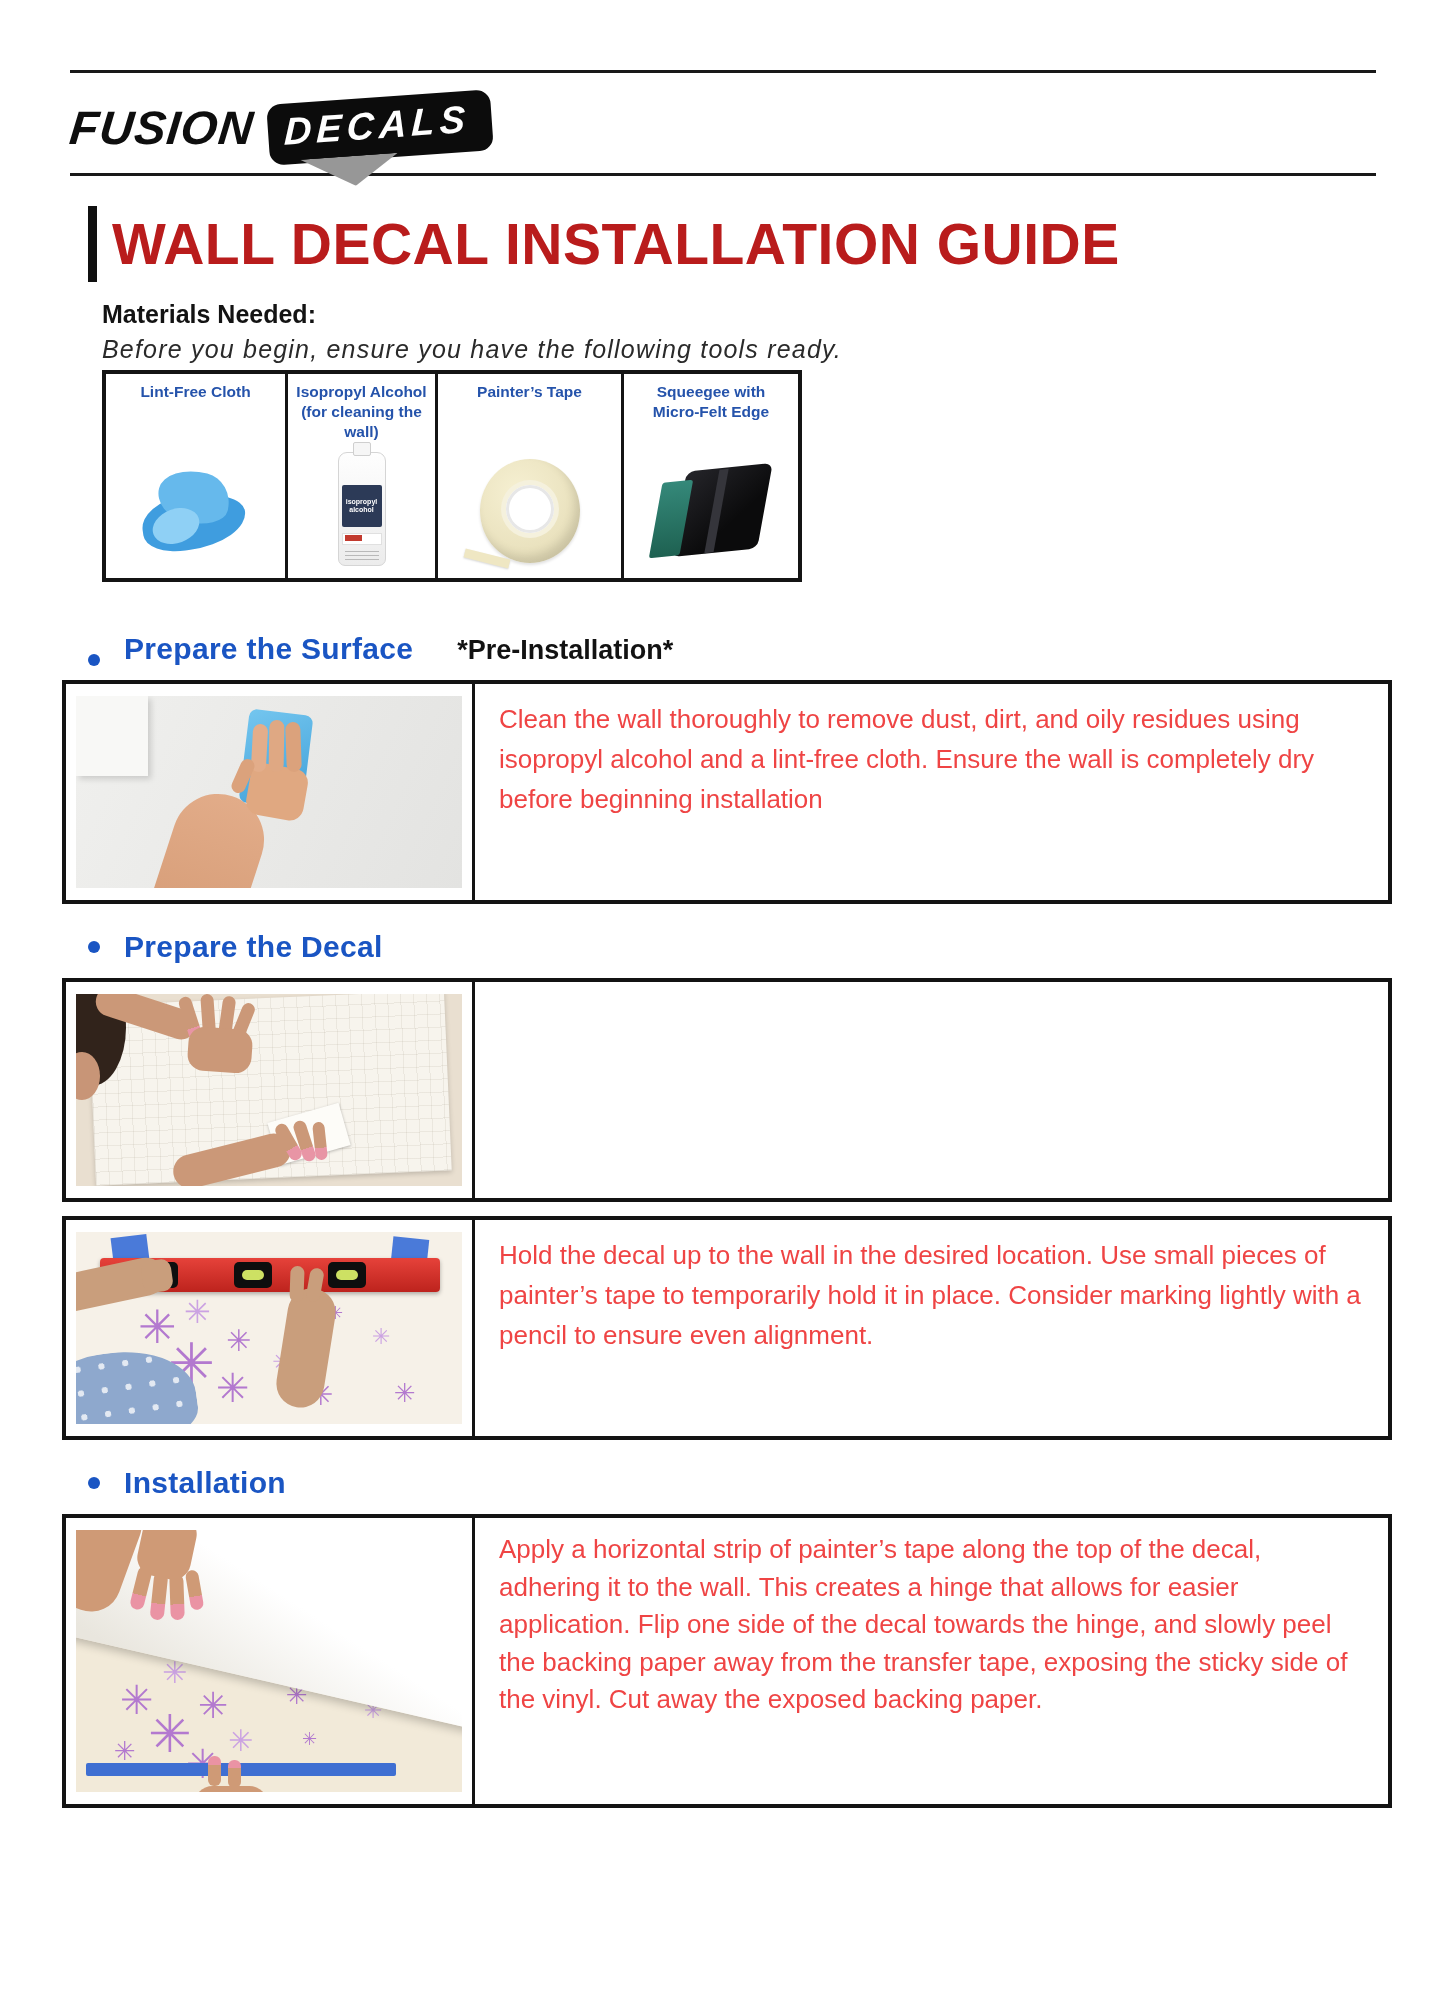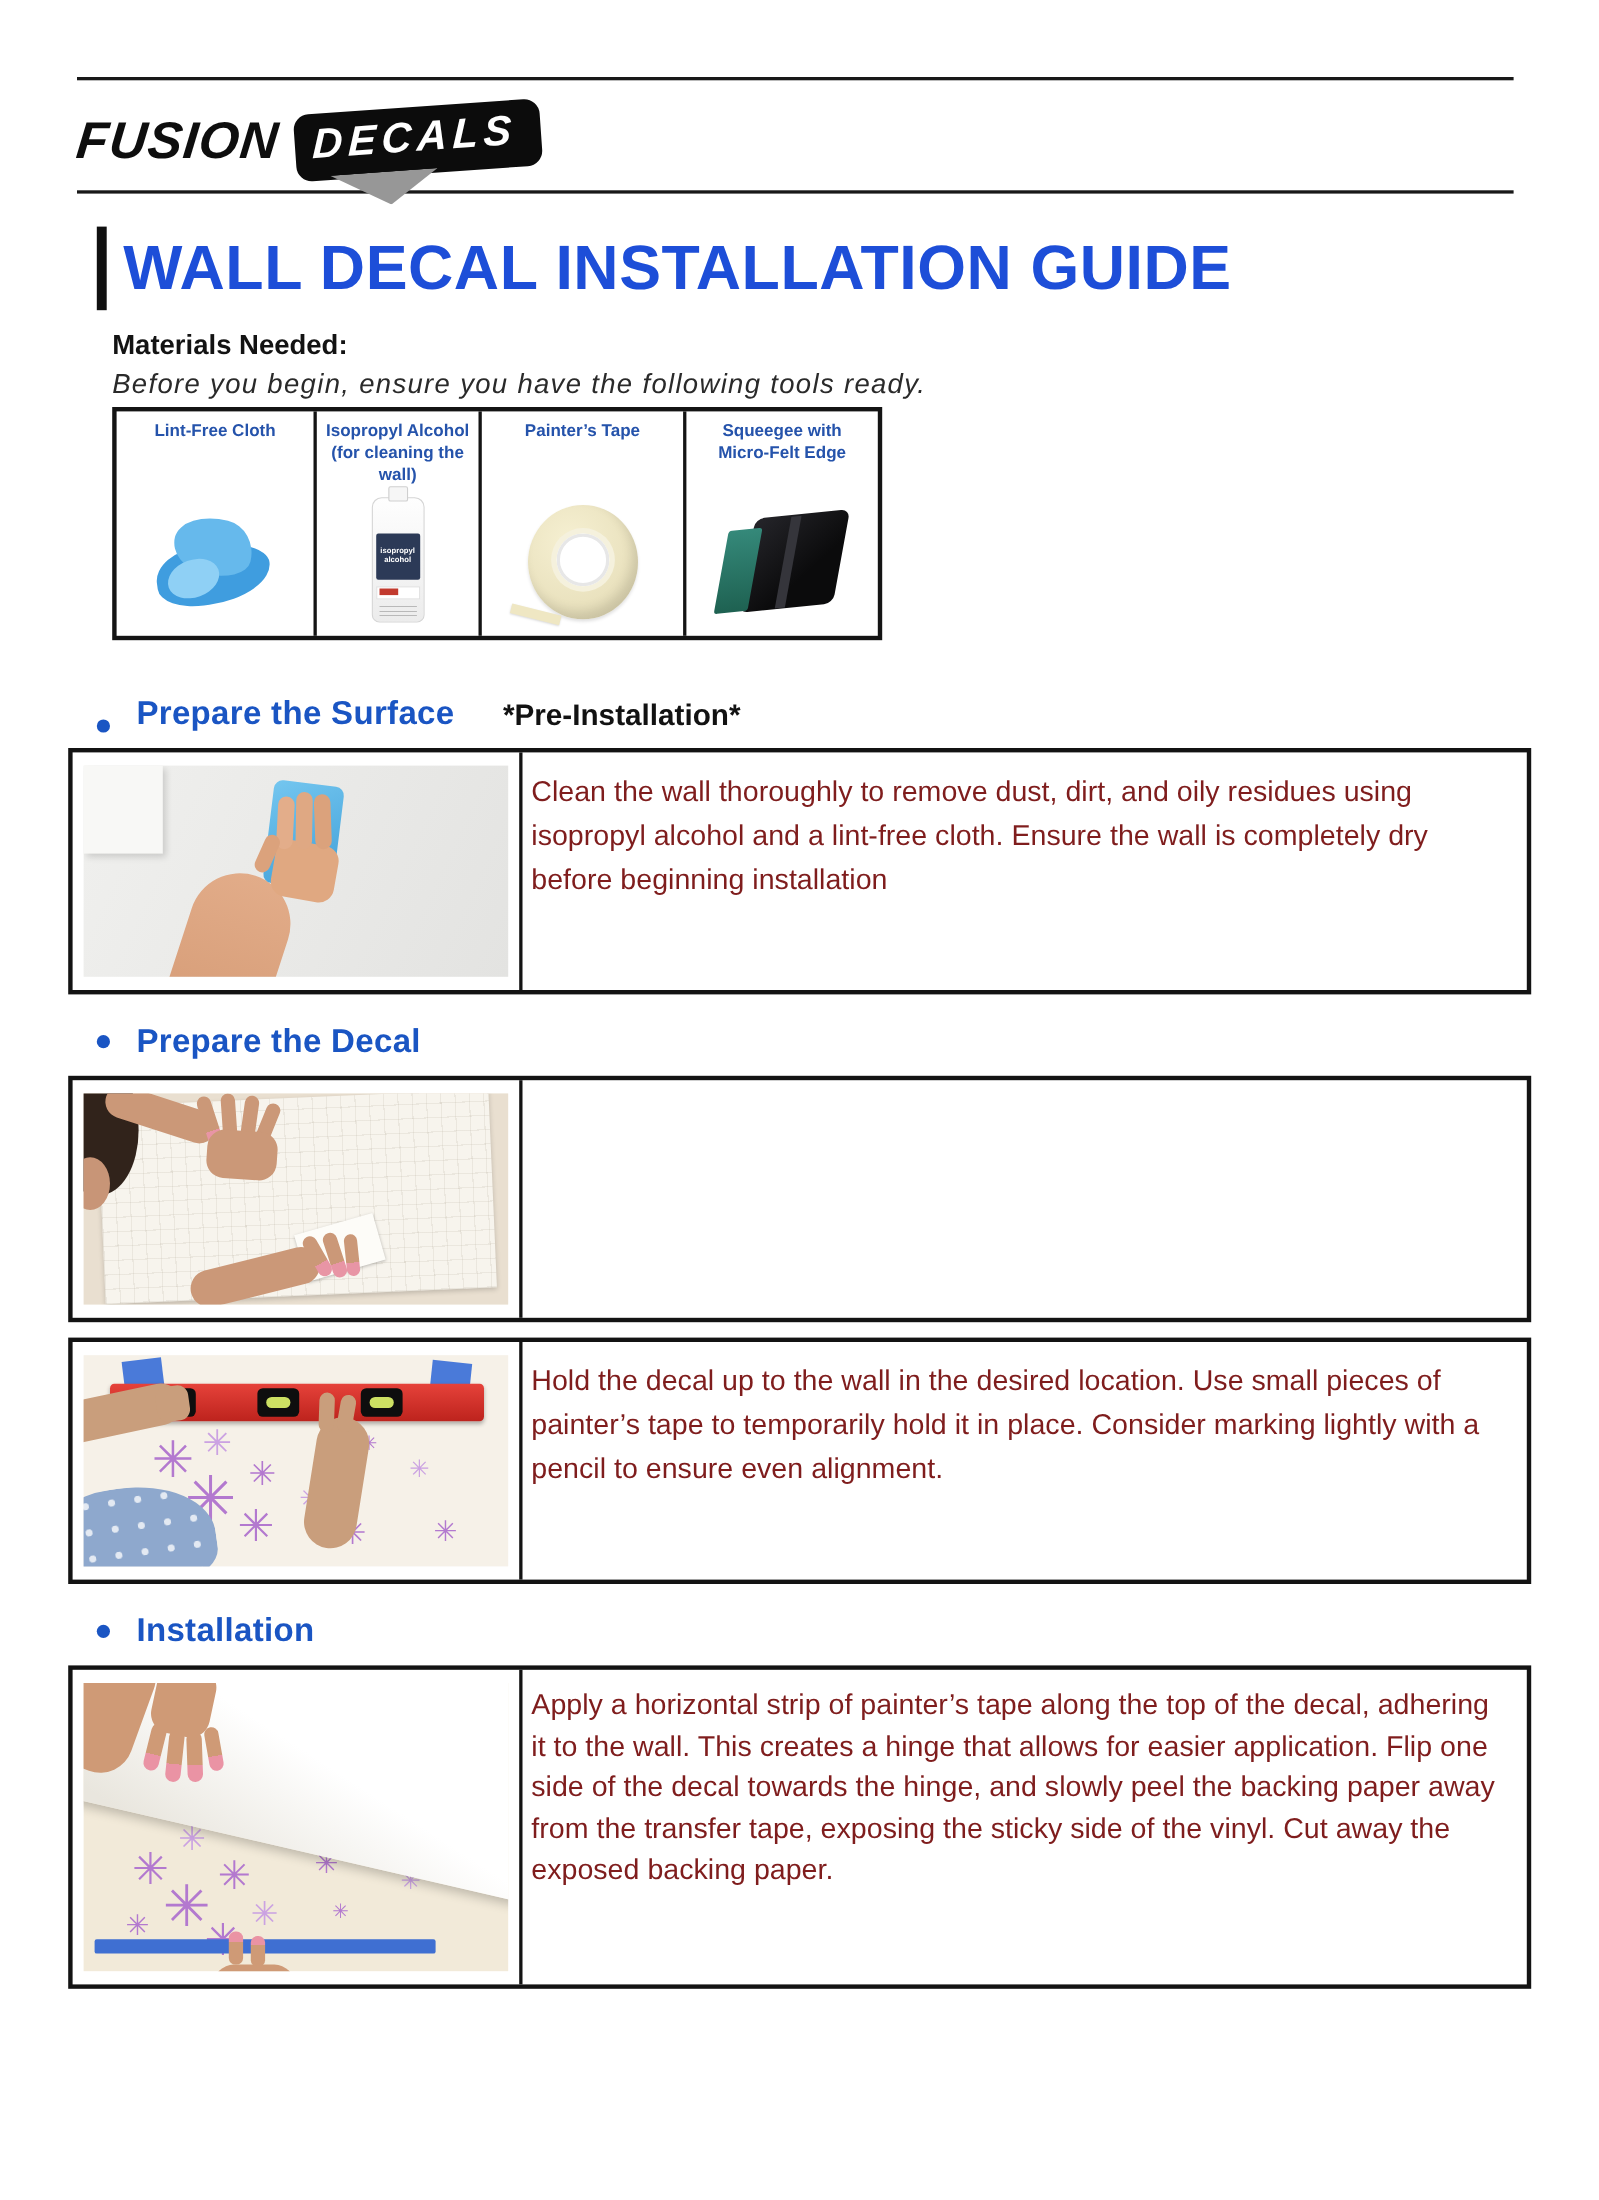--- a/index.html
+++ b/index.html
@@ -11,21 +11,21 @@
   
   .logo-row{margin:8px 0 0 8px;height:92px;display:flex;align-items:center;}
   .logo-fusion{font-style:italic;font-weight:800;font-size:47px;letter-spacing:1px;color:#0e0e0e;transform:skewX(-6deg);}
   .logo-badge{position:relative;margin-left:14px;background:#0c0c0c;border-radius:14px;padding:7px 22px 11px 16px;transform:rotate(-4deg);}
   .logo-decals{display:inline-block;font-style:italic;font-weight:800;font-size:38px;letter-spacing:5px;color:#ffffff;transform:skewX(-6deg);}
   .logo-peel{position:absolute;left:30px;bottom:-26px;width:98px;height:30px;background:#979797;clip-path:polygon(0 0,100% 0,55% 100%);z-index:-1;}
 
   
   .title-row{display:flex;align-items:stretch;margin:30px 0 0 26px;}
   .title-bar{width:9px;background:#101010;margin-right:15px;}
-  .page-title{margin:0;font-size:57px;line-height:76px;font-weight:800;color:#1d4ed8;letter-spacing:.5px;}
+  .page-title{margin:0;font-size:57px;line-height:76px;font-weight:800;color:#b91c1c;letter-spacing:.5px;}
 
   
   .materials{margin:18px 0 0 40px;}
   .mat-heading{font-size:25px;font-weight:800;color:#131313;}
   .mat-sub{font-size:25px;font-style:italic;color:#2a2a2a;margin-top:5px;letter-spacing:1.2px;line-height:30px;}
   .mat-table{display:flex;border:4px solid #141414;width:700px;height:212px;box-sizing:border-box;margin-top:6px;background:#fff;}
   .mat-col{display:flex;flex-direction:column;border-right:3px solid #141414;box-sizing:border-box;}
   .mat-col:last-child{border-right:none;}
   .c1{width:150px;}.c2{width:182px;}.c3{width:174px;}.c4{flex:1;}
   .mat-head{padding:8px 8px 0;text-align:center;font-weight:800;font-size:15.5px;line-height:20px;color:#2553ab;min-height:62px;}
@@ -62,21 +62,21 @@
   .step-head{display:flex;align-items:center;margin:26px 0 0 26px;}
   .step-head.first{margin-top:50px;align-items:flex-end;}
   .bullet{width:12px;height:12px;border-radius:50%;background:#1a55c3;margin-right:24px;flex:none;}
   .step-title{margin:0;font-size:30px;font-weight:800;color:#1a55c3;letter-spacing:.3px;}
   .step-note{font-size:27px;font-weight:800;color:#121212;margin-left:44px;}
 
   .step-box{display:flex;border:4px solid #131313;margin-top:14px;background:#fff;}
   .photo-cell{width:409px;flex:none;border-right:3px solid #131313;box-sizing:border-box;padding:12px 10px;display:flex;}
   .photo{position:relative;flex:1;height:192px;overflow:hidden;}
   .tall .photo{height:262px;}
-  .text-cell{flex:1;padding:15px 24px 8px 8px;font-size:26px;line-height:40px;color:#7f1d1d;}
+  .text-cell{flex:1;padding:15px 24px 8px 24px;font-size:26px;line-height:40px;color:#ef4444;}
   .tall .text-cell{line-height:37.5px;padding-top:13px;}
 
   .photo.wipe{background:linear-gradient(115deg,#f0f0ee,#e3e3e1);}
   .photo.press{background:#e9dfd0;}
   .photo.level{background:#f6f1e8;}
   .photo.peel{background:#f2ead9;}
 
   .star{position:absolute;font-family:"DejaVu Sans",sans-serif;color:#b379cf;line-height:1;}
   .star.lt{color:#cba2e2;}
 </style>

